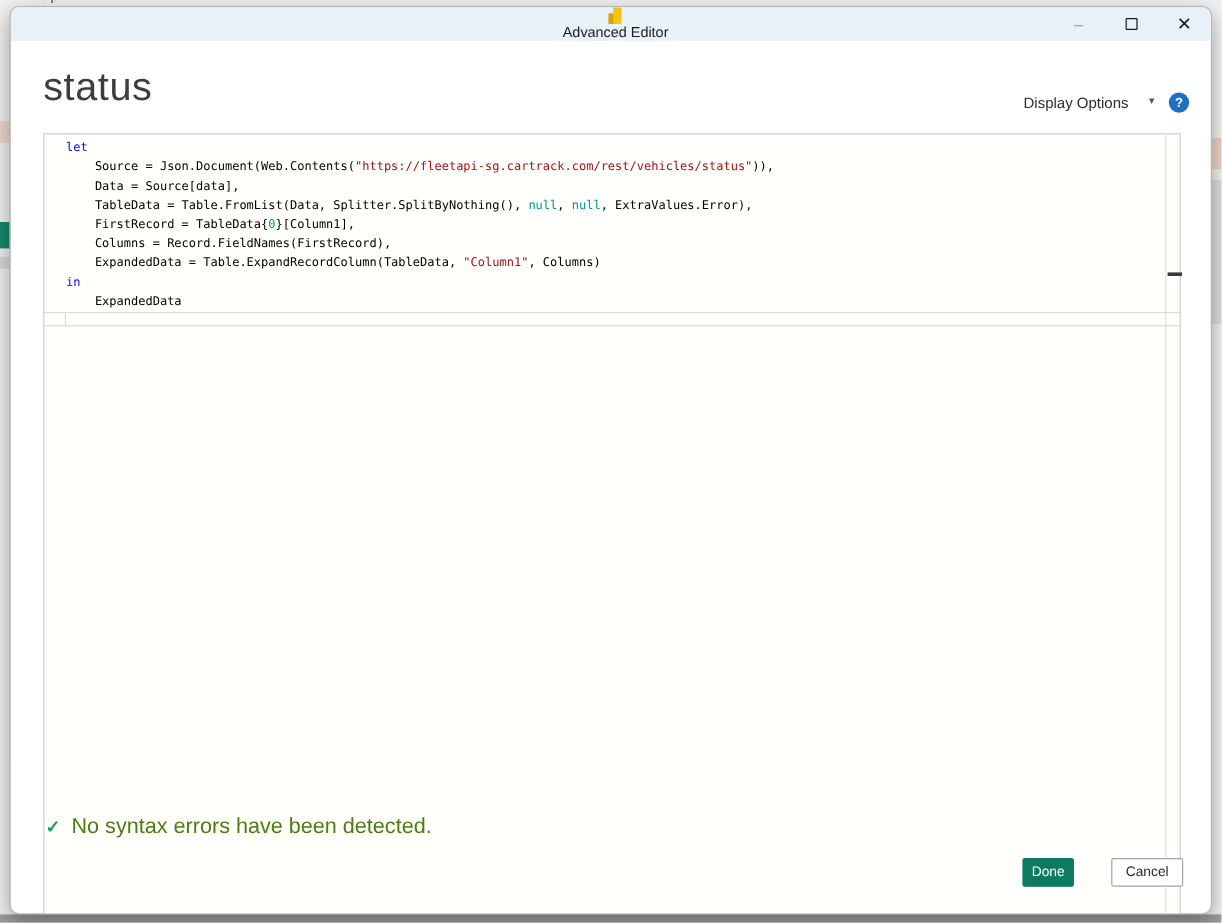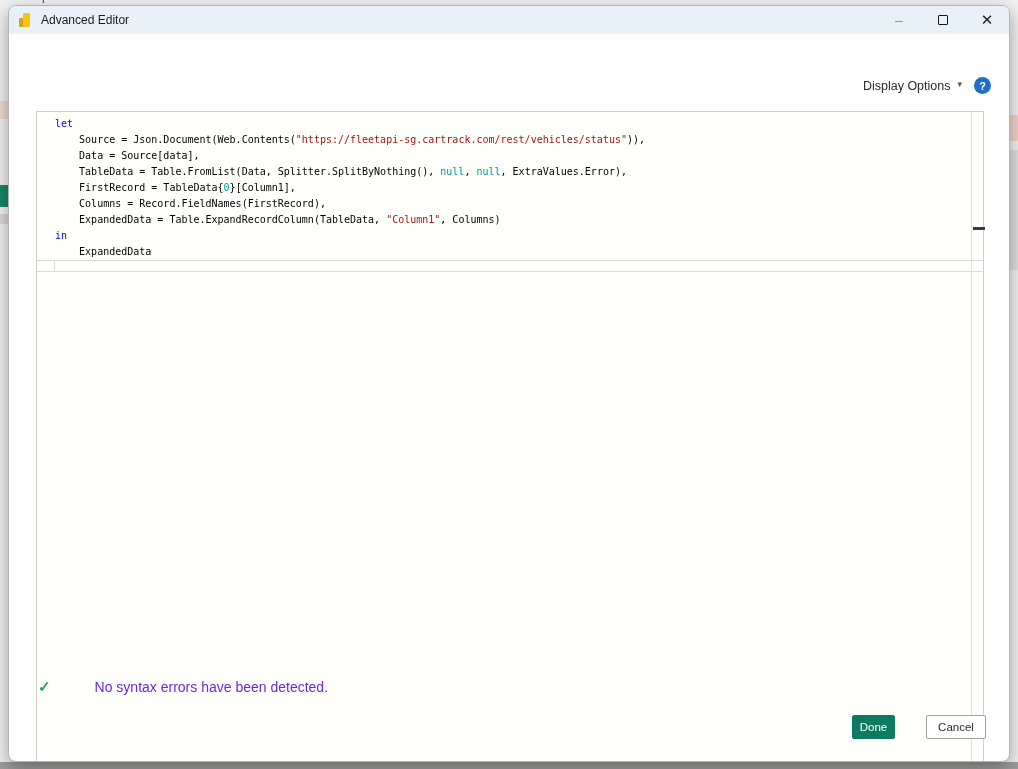--- a/index.html
+++ b/index.html
@@ -18,56 +18,56 @@
   .sliver-gray-left { left:0; top:214px; width:8px; height:10px; background:#d9d9d9; }
   .sliver-pink-right { right:0; top:115px; width:8px; height:26px; background:#eed3c8; }
   .sliver-gray-right { right:0; top:150px; width:8px; height:120px; background:#dedede; }
 
   
   .dialog { position:absolute; left:8px; top:5px; width:1002px; height:757px;
             background:#ffffff; border:1px solid #b5b5b5; border-radius:8px;
             box-shadow:0 6px 18px rgba(0,0,0,.35); overflow:hidden; }
 
   .titlebar { position:absolute; left:0; top:0; right:0; height:28px; background:#e9f1f8;
-              display:flex; align-items:center; }
+              display:flex; align-items:center;flex-direction:column; }
   .pbi-icon { position:relative; width:14px; height:14px; margin-left:10px; }
   .pbi-icon .bar-s { position:absolute; left:0; bottom:0; width:5px; height:9px; background:#d9a117; border-radius:1px; }
   .pbi-icon .bar-t { position:absolute; left:4px; bottom:0; width:7px; height:14px; background:#f5c511; border-radius:1px; }
   .title-text { margin-left:8px; font-size:12px; color:#1b1b1b; }
   .win-controls { position:absolute; right:0; top:0; height:28px; display:flex; align-items:center; }
   .win-btn { width:44px; height:28px; display:flex; align-items:center; justify-content:center;
              font-size:13px; color:#1b1b1b; cursor:default; }
   .win-btn.minimize { color:#9a9a9a; font-size:14px; }
   .win-btn.maximize span { display:block; width:10px; height:10px; border:1.4px solid #1b1b1b; border-radius:1px; }
   .win-btn.close { font-size:15px; }
 
   
   .page-title { position:absolute; left:27px; top:47px; font-size:33px; font-weight:300; color:#3d3d3d; letter-spacing:.5px; }
   .header-right { position:absolute; top:71px; right:18px; display:flex; align-items:center; gap:12px; }
-  .display-options { display:flex; align-items:flex-start; gap:7px; font-size:12.5px; color:#2b2b2b; cursor:default; }
+  .display-options { display:flex; align-items:flex-start; gap:17px; font-size:12.5px; color:#2b2b2b; cursor:default; }
   .caret { font-size:9px; color:#555; }
   .help-icon { width:17px; height:17px; border-radius:50%; background:#1f6fc4; color:#fff;
                font-size:11px; font-weight:bold; display:flex; align-items:center; justify-content:center; }
 
   
   .editor { position:absolute; left:27px; top:105px; width:948px; height:688px;
             border:1px solid #cfcfcf; background:#fffffc; }
   .code { position:absolute; left:0; top:0; right:14px; padding:4px 0 0 18px;
           font-family:"DejaVu Sans Mono","Liberation Mono",monospace; font-size:10px;
           line-height:16px; white-space:pre; color:#000; }
   .editor-gutter-line { position:absolute; top:0; bottom:0; left:934px; width:1px; background:#e2e2e2; }
   .scroll-dash { position:absolute; left:936px; top:115px; width:12px; height:3px; background:#3a3a3a; }
   .cursor-band { position:absolute; left:0; right:0; top:148px; height:12px;
                  border-top:1px solid #dadada; border-bottom:1px solid #dadada; }
   .cursor-band .indent-tick { position:absolute; left:17px; top:0; bottom:0; width:1px; background:#dadada; }
 
   
   .status-row { position:absolute; left:29px; top:672px; display:flex; align-items:center; gap:9px; }
   .check-icon { color:#1fa05f; font-size:15px; font-weight:bold; }
-  .status-text { font-size:14px; color:#6d28d9;margin-left:35px; }
+  .status-text { font-size:18px; color:#4d7c0f; }
 
   
   .btn { position:absolute; top:709px; height:24px; font-size:11.5px; text-align:center;
          display:flex; align-items:center; justify-content:center; cursor:default; border-radius:2px; }
   .btn-done { left:843px; width:43px; background:#0e7a5f; color:#ffffff; border:1px solid #0e7a5f; }
   .btn-cancel { left:917px; width:60px; background:#ffffff; color:#2b2b2b; border:1px solid #a3a3a3; }
 </style>
 </head>
 <body>
 
@@ -93,20 +93,21 @@
       <div class="title-text">Advanced Editor</div>
       <div class="win-controls">
         <div class="win-btn minimize">–</div>
         <div class="win-btn maximize">
             <span></span>
           </div>
         <div class="win-btn close">✕</div>
       </div>
     </div>
 
+    <div class="page-title">status</div>
 
     <div class="header-right">
       <div class="display-options">
         <span>Display Options</span>
         <span class="caret">▾</span>
       </div>
       <div class="help-icon">?</div>
     </div>
 
     <div class="editor">

